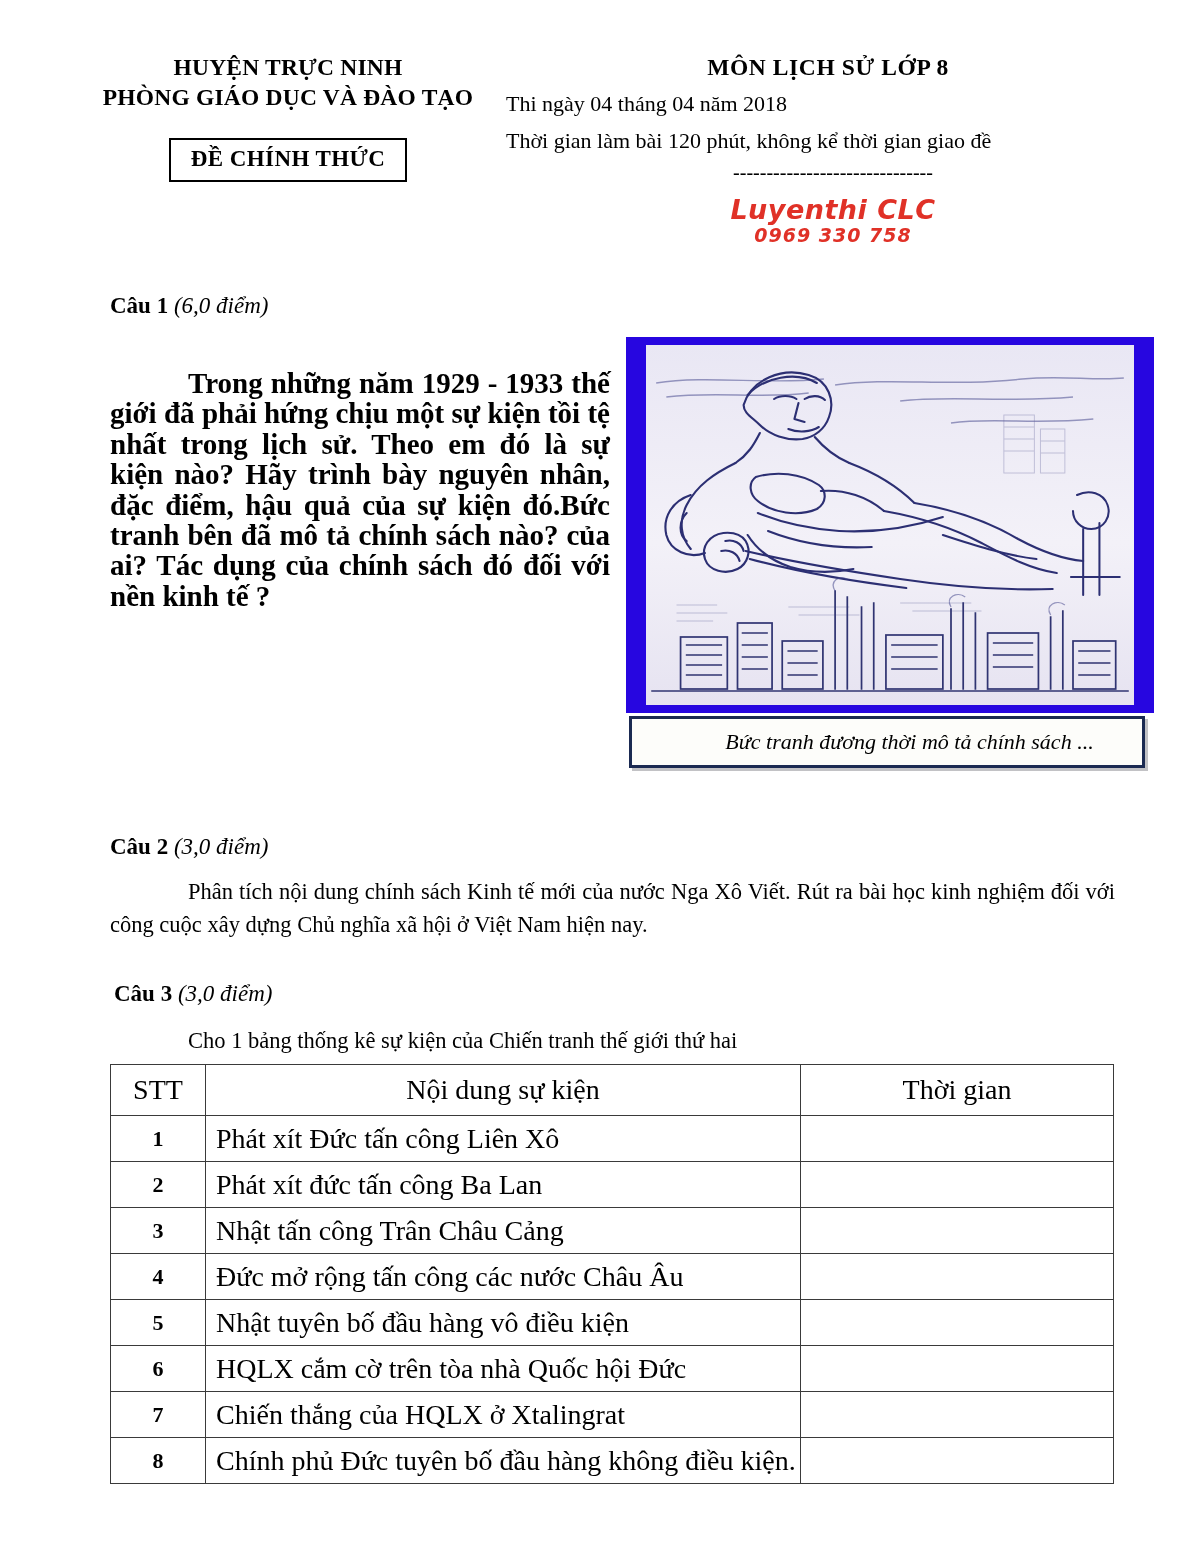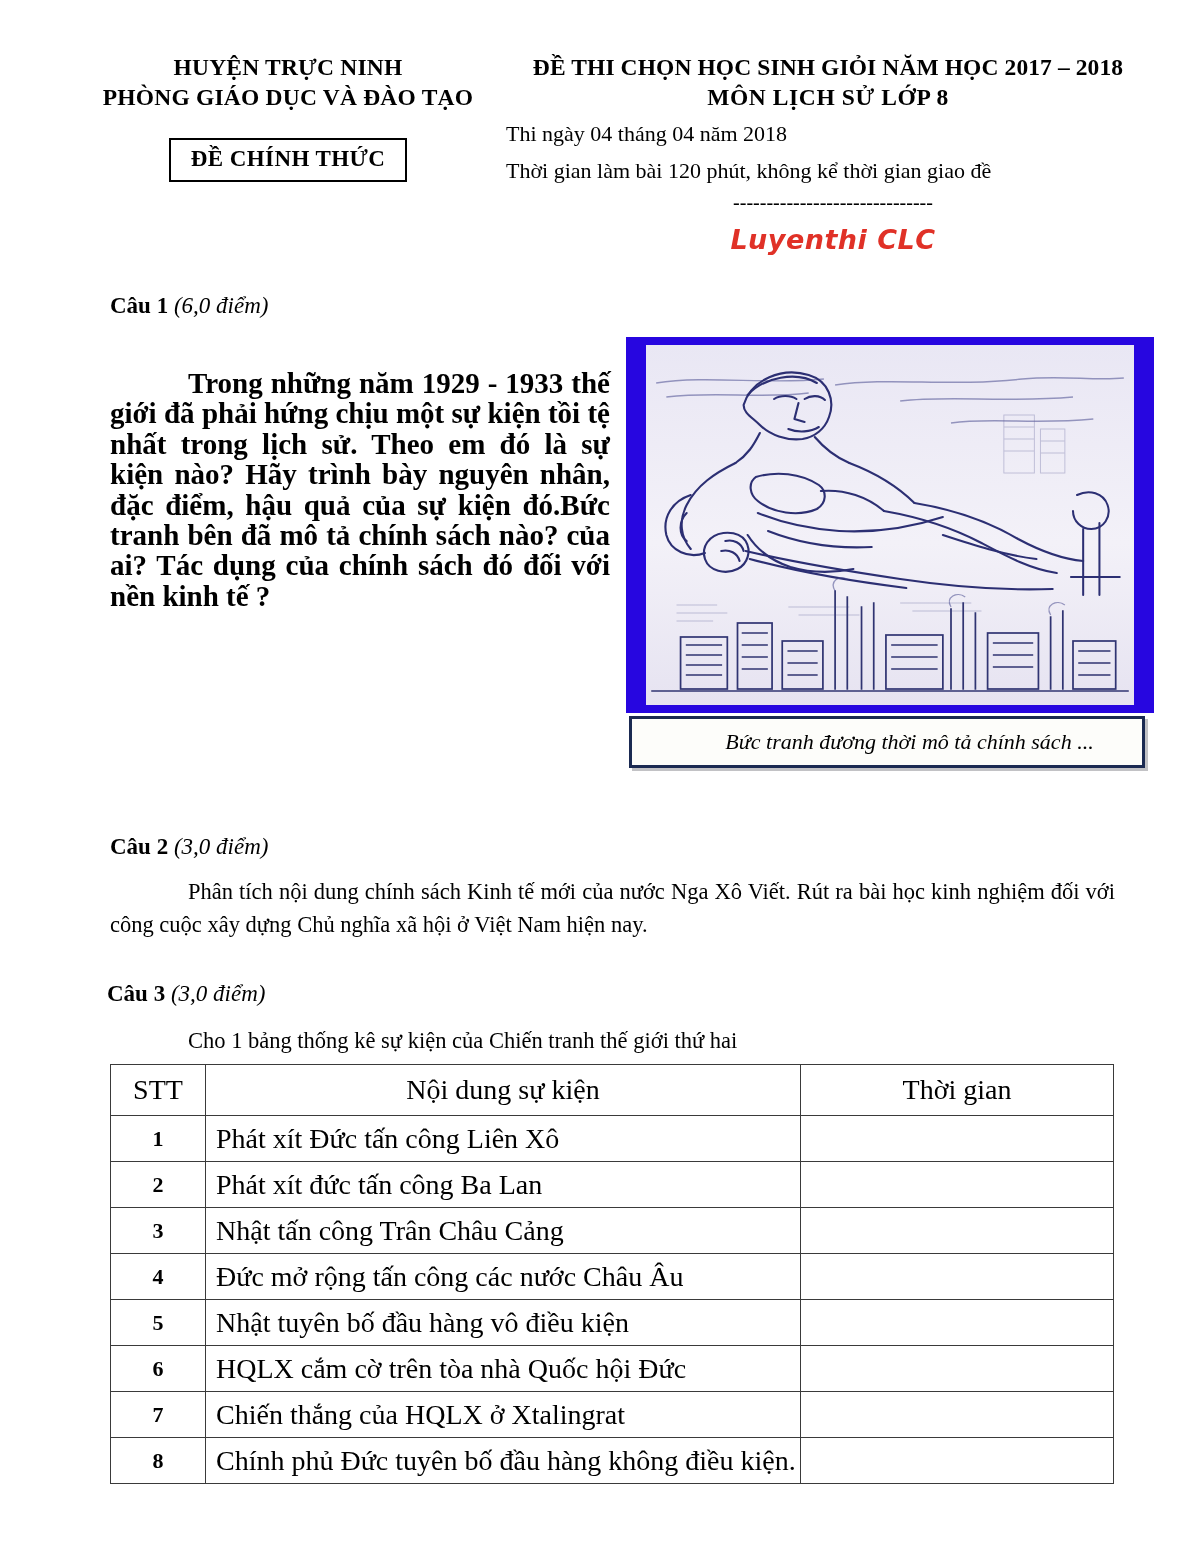--- a/index.html
+++ b/index.html
@@ -178,21 +178,21 @@
     position: absolute;
     left: 110px;
     top: 875px;
     width: 1005px;
     font-size: 22.5px;
     line-height: 33px;
     text-align: justify;
     text-indent: 78px;
   }
 
-  #q3 { position: absolute; left: 107px; top: 980px; }
+  #q3 { position: absolute; left: 114px; top: 980px; }
   #q3-intro {
     position: absolute;
     left: 110px;
     top: 1025px;
     width: 1005px;
     font-size: 22.5px;
     line-height: 32px;
     text-indent: 78px;
   }
 
@@ -242,27 +242,27 @@
 
 <div class="header">
 
   <div class="hdr-left">
     <div class="line">HUYỆN TRỰC NINH</div>
     <div class="line">PHÒNG GIÁO DỤC VÀ ĐÀO TẠO</div>
     <div class="exam-badge">ĐỀ CHÍNH THỨC</div>
   </div>
 
   <div class="hdr-right">
-    <div class="title t1">ĐỀ THI CHỌN HỌC SINH GIỎI NĂM HỌC 2017 – 2018</div>
     <div class="title t2">MÔN LỊCH SỬ LỚP 8</div>
     <div class="meta">Thi ngày 04 tháng 04 năm 2018</div>
     <div class="meta">Thời gian làm bài 120 phút, không kể thời gian giao đề</div>
     <div class="dash-sep">------------------------------</div>
     <div class="brand">
       <div class="brand-name">Luyenthi CLC</div>
+      <div class="brand-phone">0969 330 758</div>
     </div>
   </div>
 
 </div>
 
 <div class="q-label" id="q1">
   <b>Câu 1</b>
   <i>(6,0 điểm)</i>
 </div>
 <div id="q1-body">Trong những năm 1929 - 1933 thế giới đã phải hứng chịu một sự kiện tồi tệ nhất trong lịch sử. Theo em đó là sự kiện nào? Hãy trình bày nguyên nhân, đặc điểm, hậu quả của sự kiện đó.Bức tranh bên đã mô tả chính sách nào? của ai? Tác dụng của chính sách đó đối với nền kinh tế ?</div>

